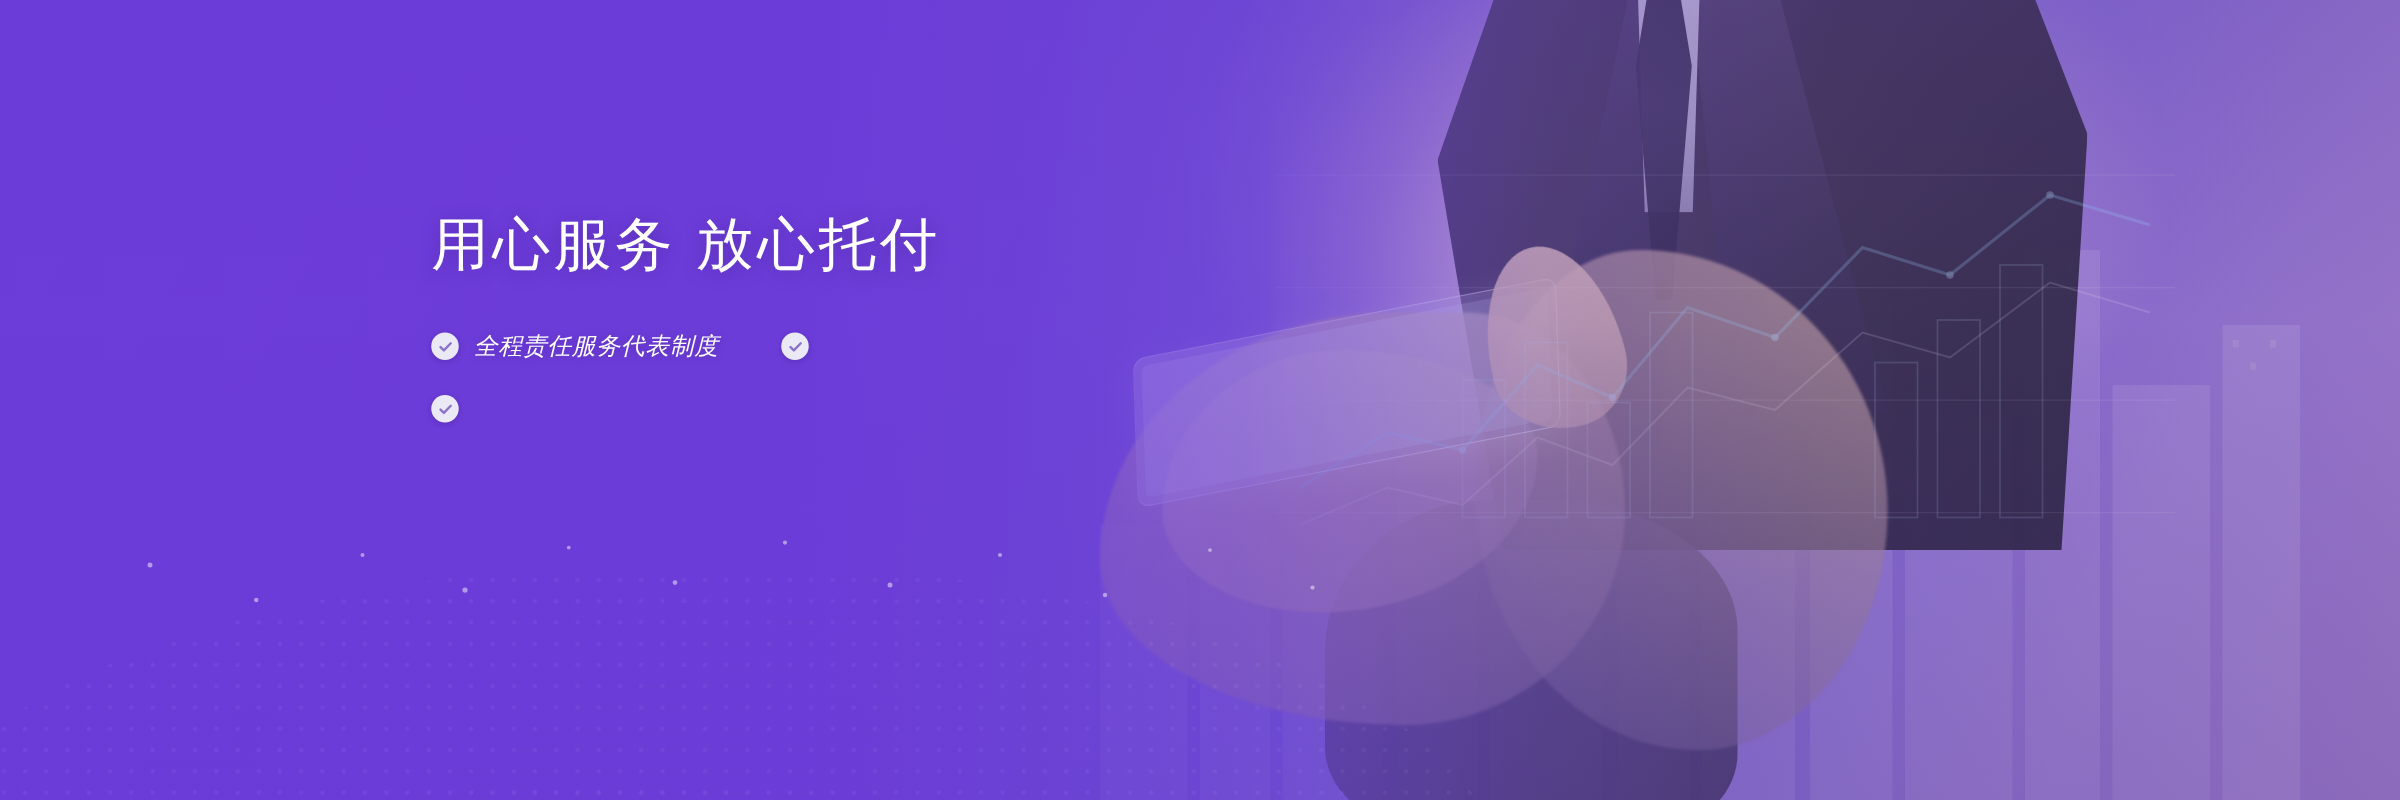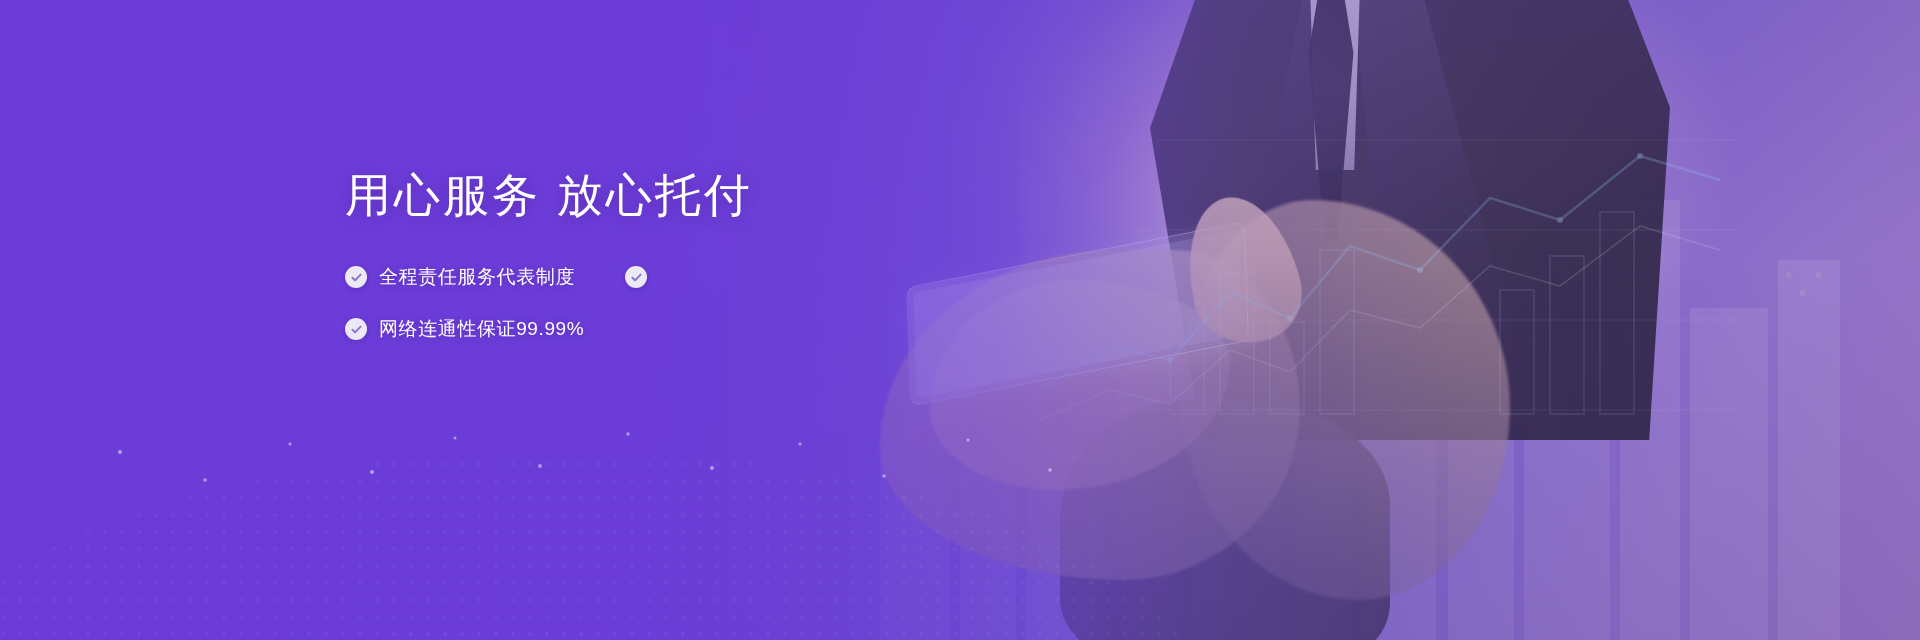--- a/index.html
+++ b/index.html
@@ -143,20 +143,21 @@
 
   .features {
     margin-top:42px;
     display:flex;
     flex-direction:column;
     gap:26px;
   }
   .feature-row {
     display:flex;
     align-items:center;
+    font-style:italic;
   }
   .feature-item {
     display:flex;
     align-items:center;
     white-space:nowrap;
   }
   .feature-row > .feature-item:first-child { width:280px; }
 
   .check-icon {
     flex:0 0 auto;
@@ -333,19 +334,18 @@
         </div>
       </div>
 
       <div class="feature-row">
         <div class="feature-item">
           <span class="check-icon">
             <svg width="13" height="13" viewBox="0 0 13 13" aria-hidden="true">
               <path d="M2.4 6.7 L5.1 9.3 L10.6 3.6" fill="none" stroke="#8a74c8" stroke-width="1.9" stroke-linecap="round" stroke-linejoin="round"></path>
             </svg>
           </span>
-          <span class="feature-label">网络连通性保证99.99%</span>
         </div>
       </div>
 
     </div>
   </div>
 </div>
 
 </body></html>

